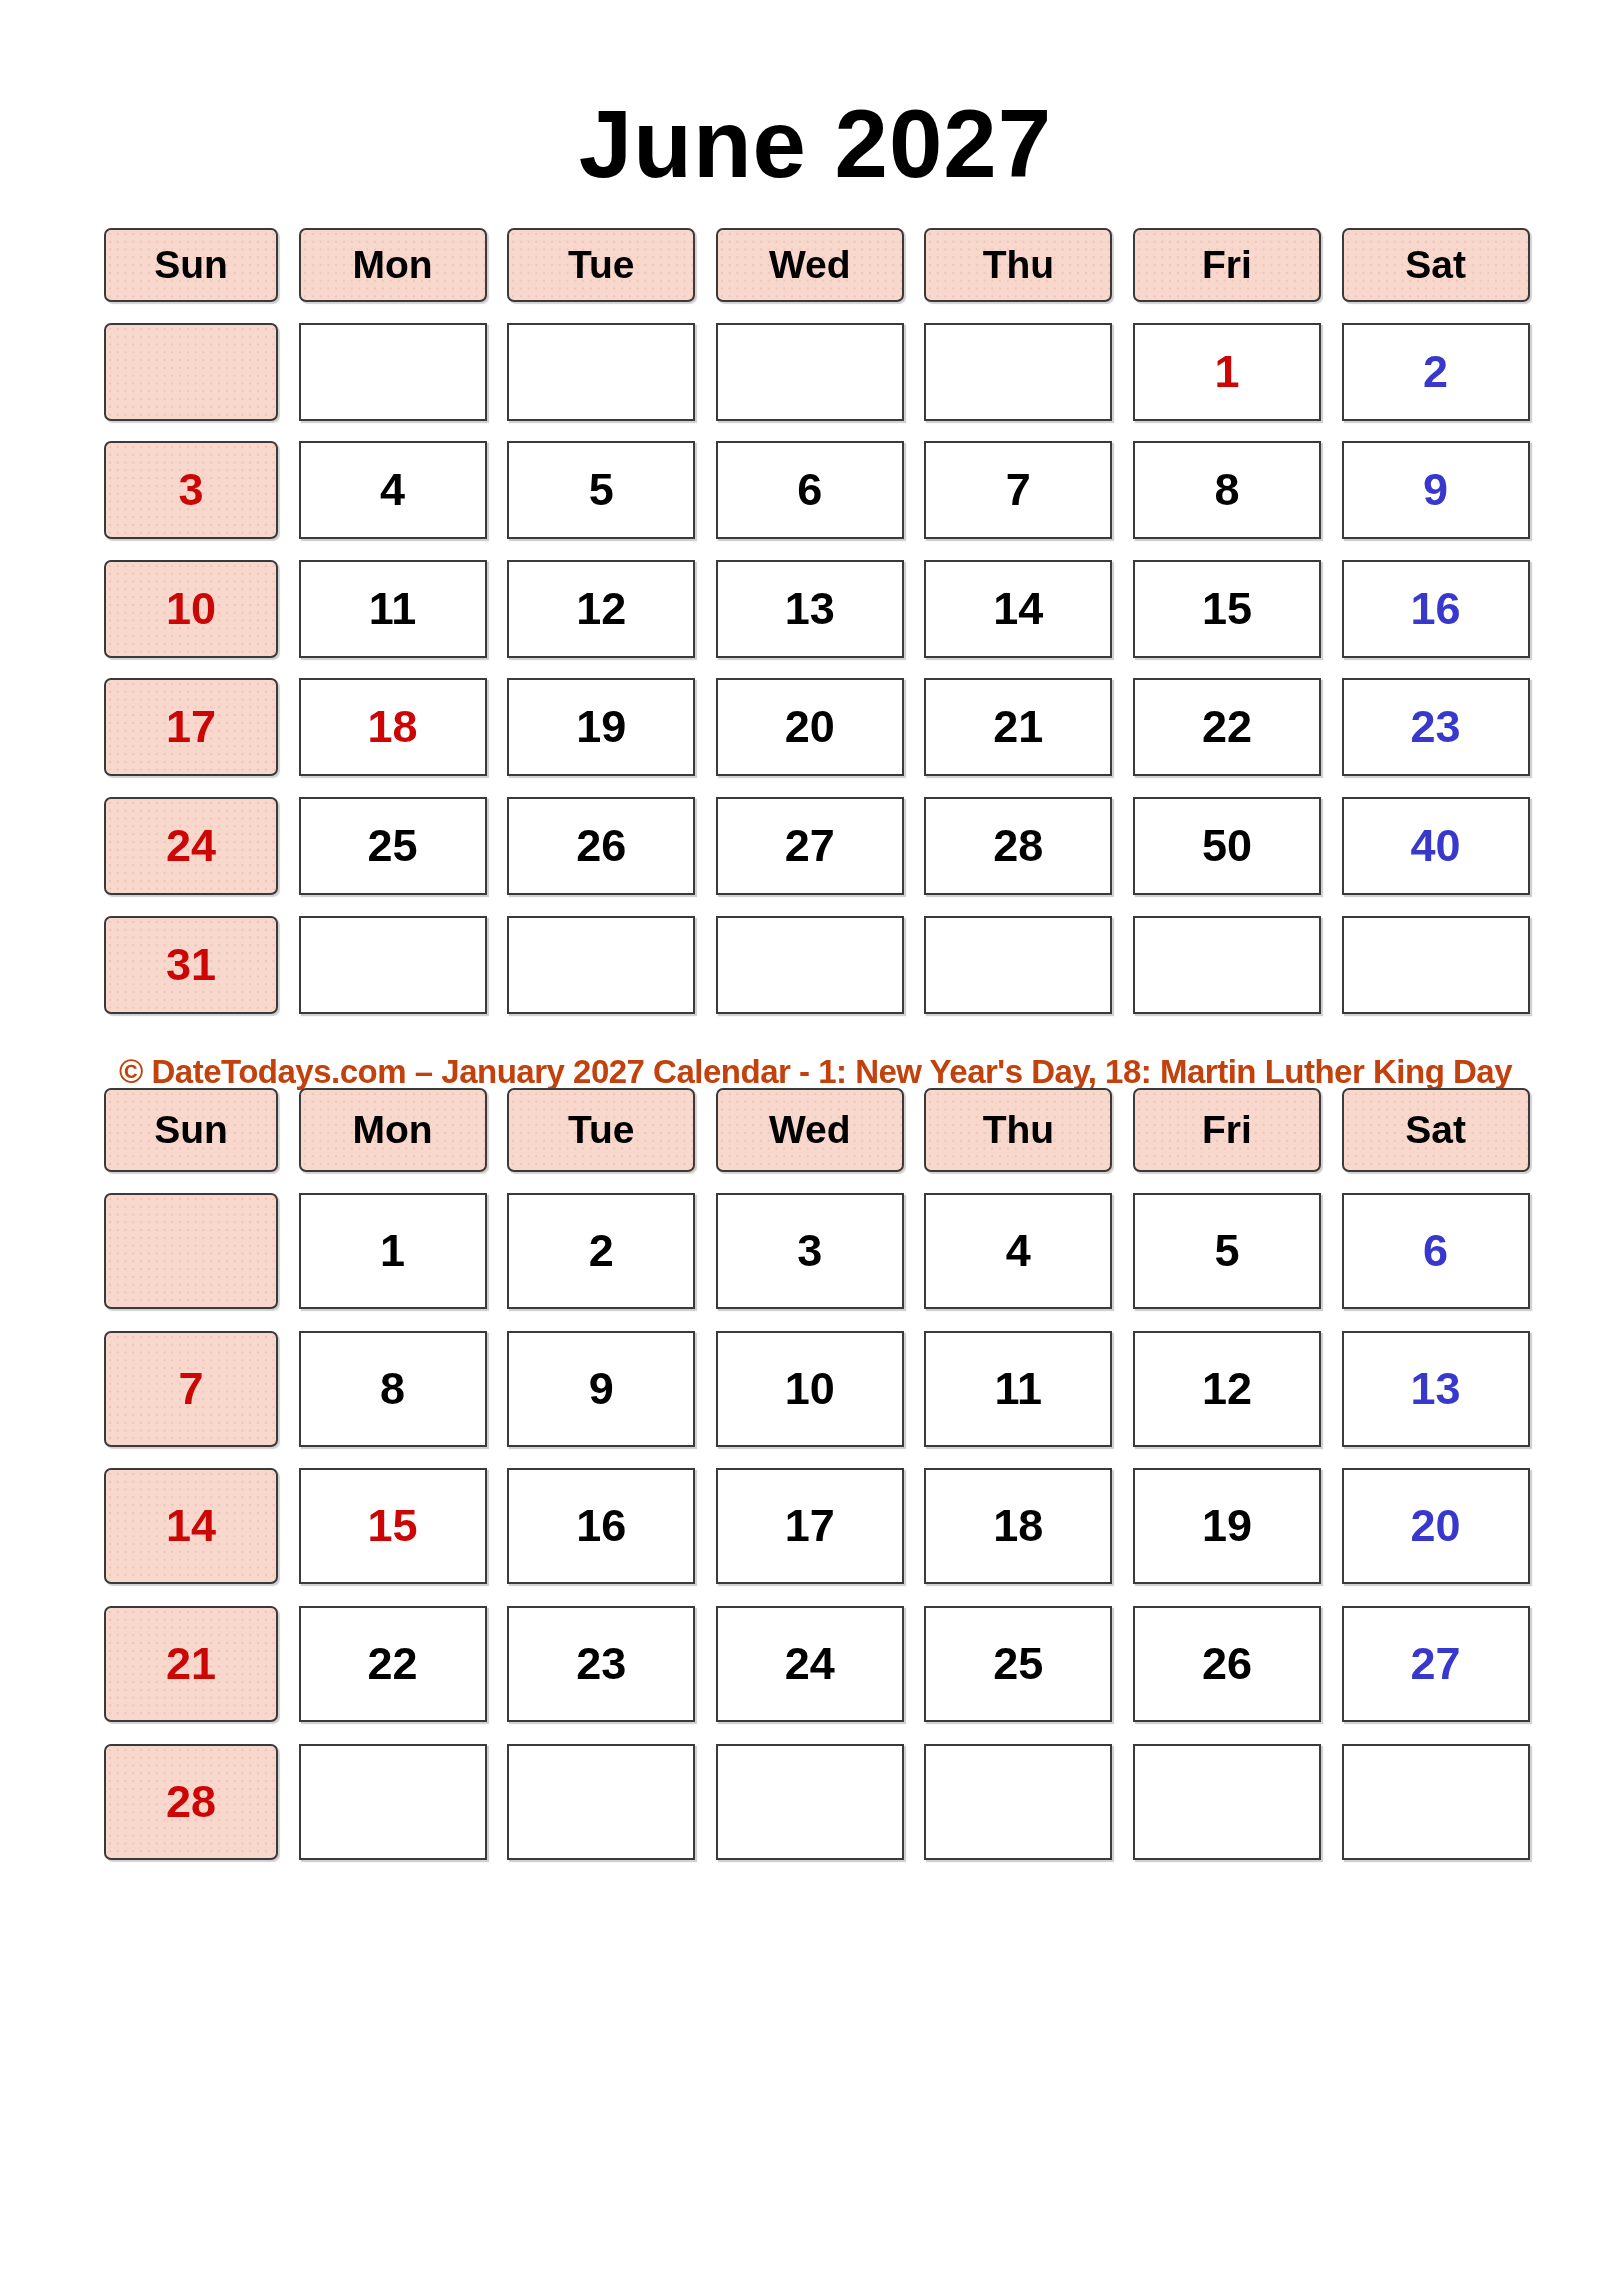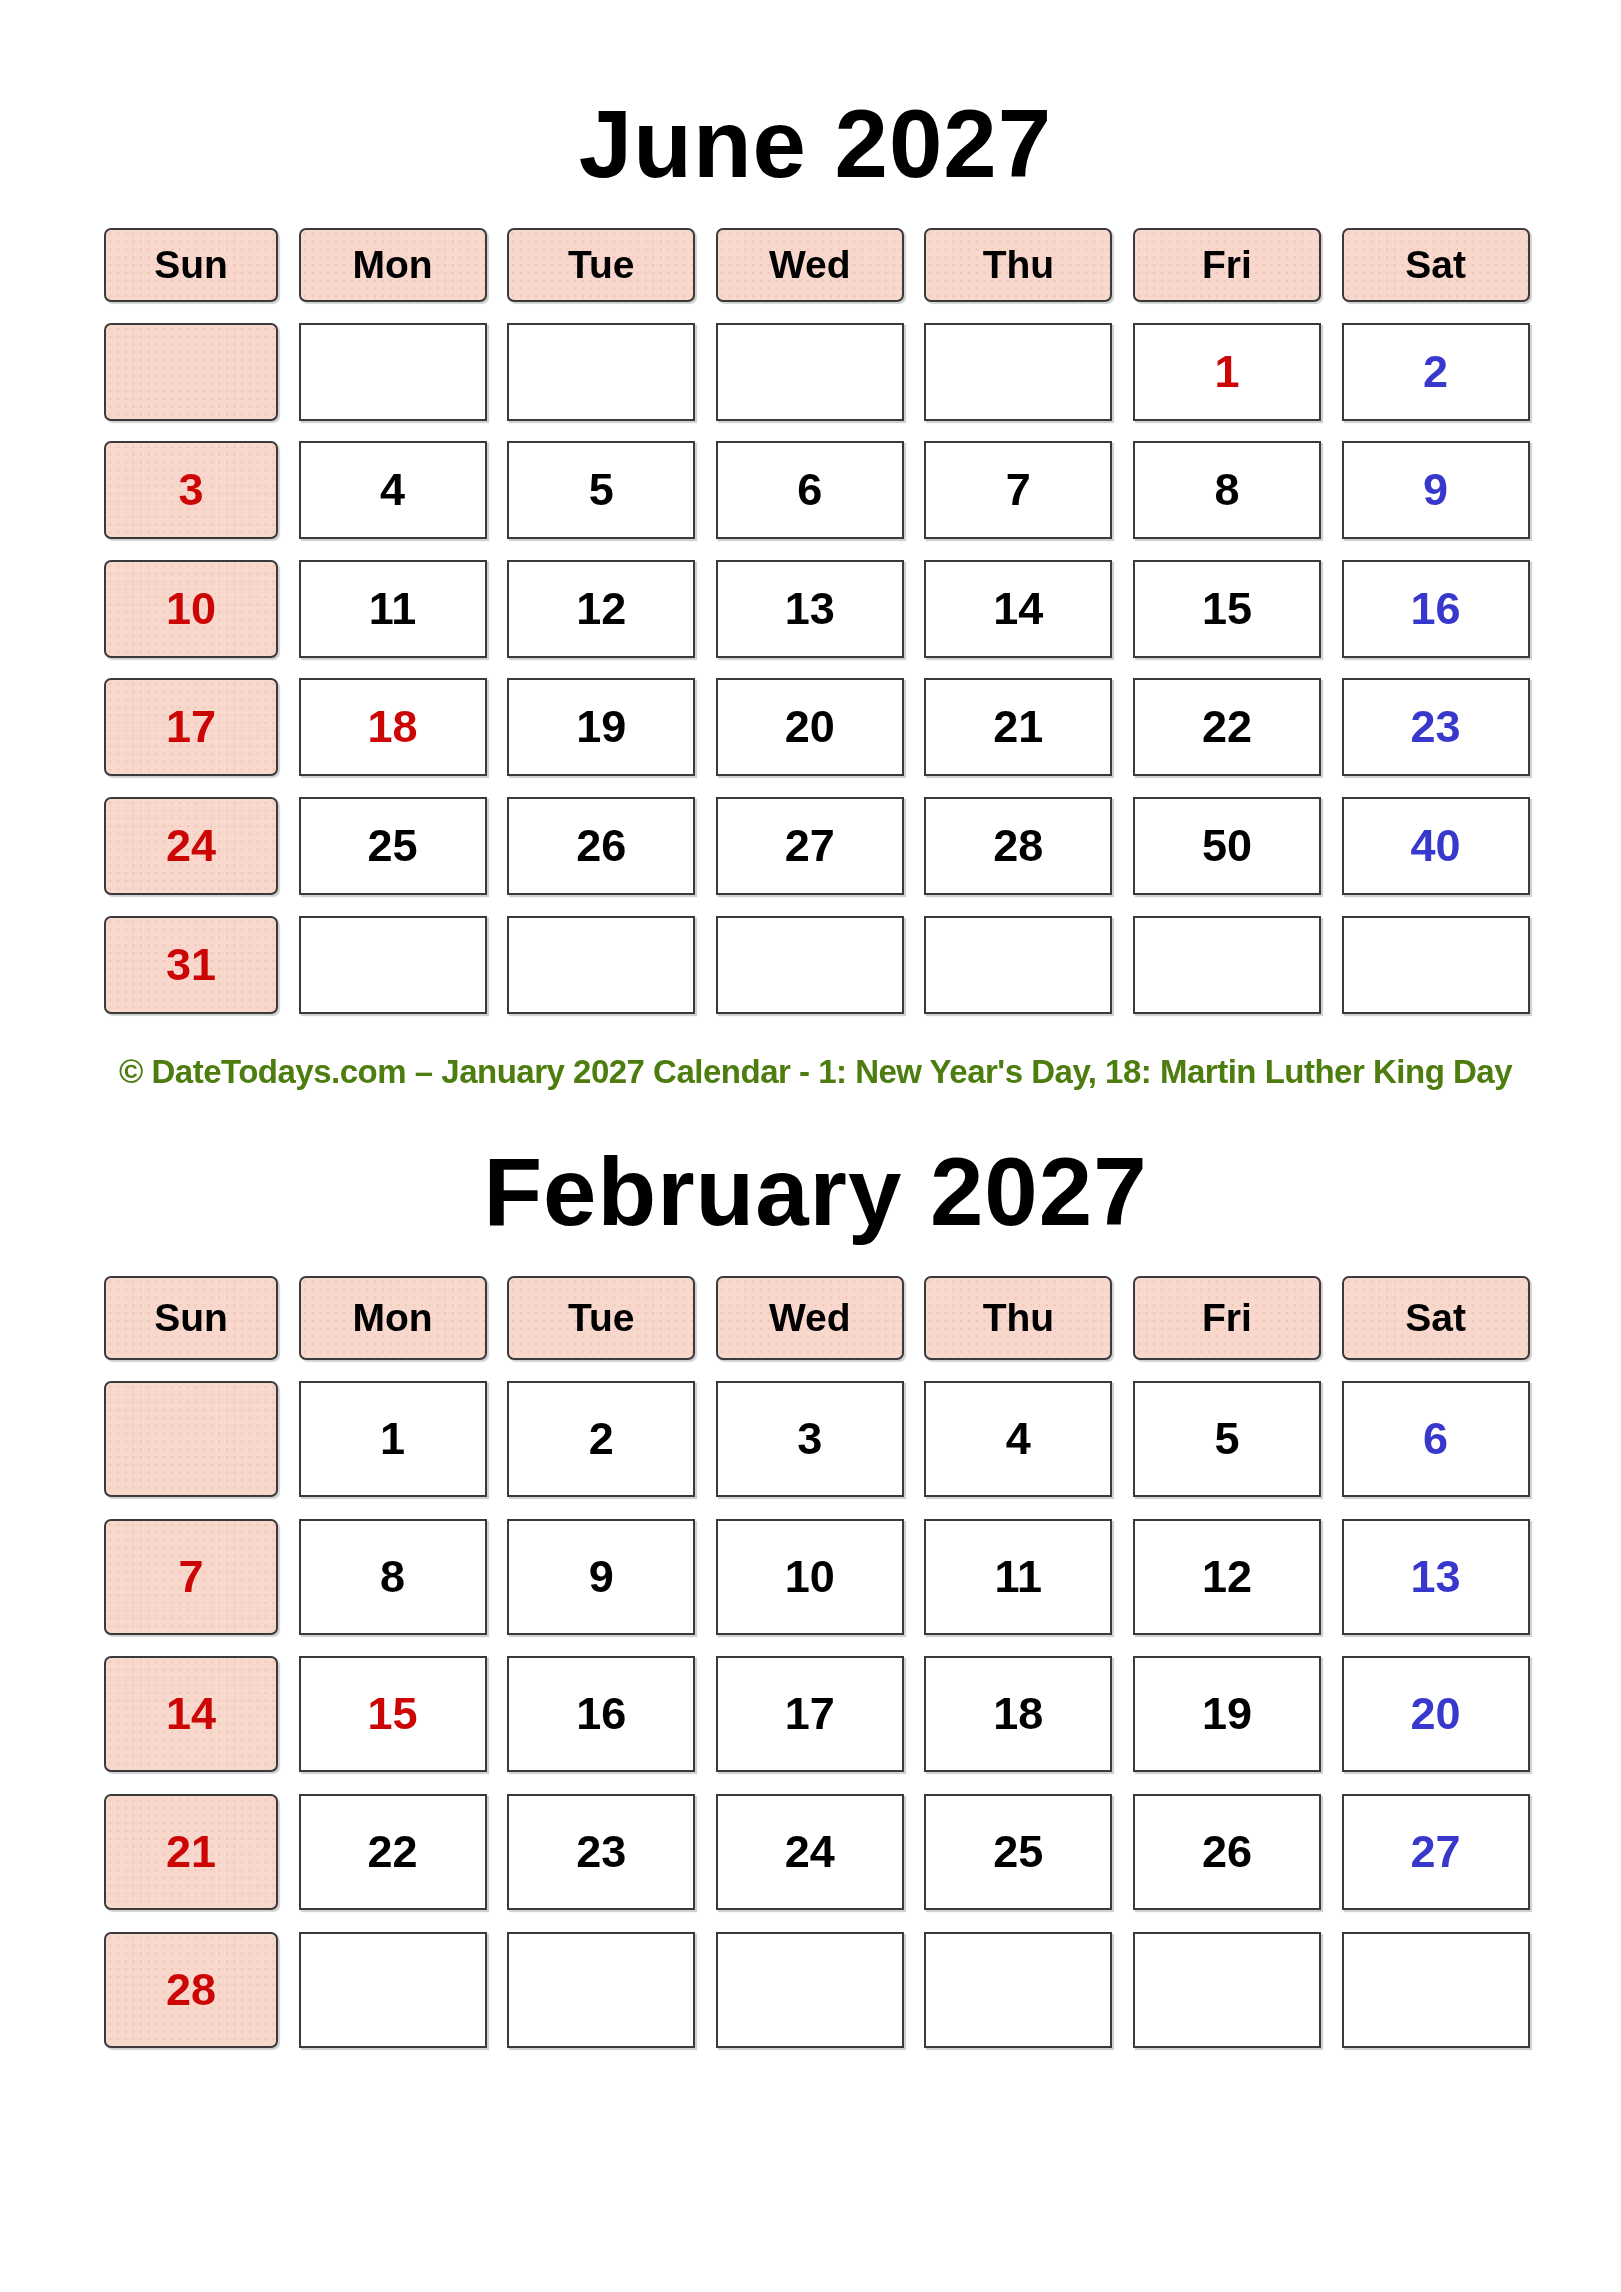--- a/index.html
+++ b/index.html
@@ -61,21 +61,21 @@
   }
   .sun-text     { color: var(--sun-red, #cc0505); }
   .sat-text     { color: var(--sat-blue, #3838cd); }
   .holiday-text { color: var(--sun-red, #cc0505); }
 
   .month-footer {
     font-size: 33px;
     font-weight: bold;
     line-height: 1;
     text-align: center;
-    color: #4d7c0f;
+    color: #c2410c;
     letter-spacing: -0.5px;
     white-space: nowrap;
   }
   .month-footer.jan { margin-top: 41px; }
   .month-footer.feb { margin-top: 43px; }
 </style>
 </head>
 <body>
 
 <div class="sheet">
@@ -130,21 +130,20 @@
         <div class="cell date-cell"></div>
         <div class="cell date-cell"></div>
         <div class="cell date-cell"></div>
         <div class="cell date-cell"></div>
         <div class="cell date-cell sat-text"></div>
       </div>
     <div class="month-footer jan">© DateTodays.com – January 2027 Calendar - 1: New Year's Day, 18: Martin Luther King Day</div>
   </section>
 
   <section>
-    <h1 class="month-title feb">February 2027</h1>
     <div class="cal-grid feb">
         <div class="cell header-cell pinkbg">Sun</div>
         <div class="cell header-cell pinkbg">Mon</div>
         <div class="cell header-cell pinkbg">Tue</div>
         <div class="cell header-cell pinkbg">Wed</div>
         <div class="cell header-cell pinkbg">Thu</div>
         <div class="cell header-cell pinkbg">Fri</div>
         <div class="cell header-cell pinkbg">Sat</div>
         <div class="cell date-cell pinkbg sun-text"></div>
         <div class="cell date-cell">1</div>

